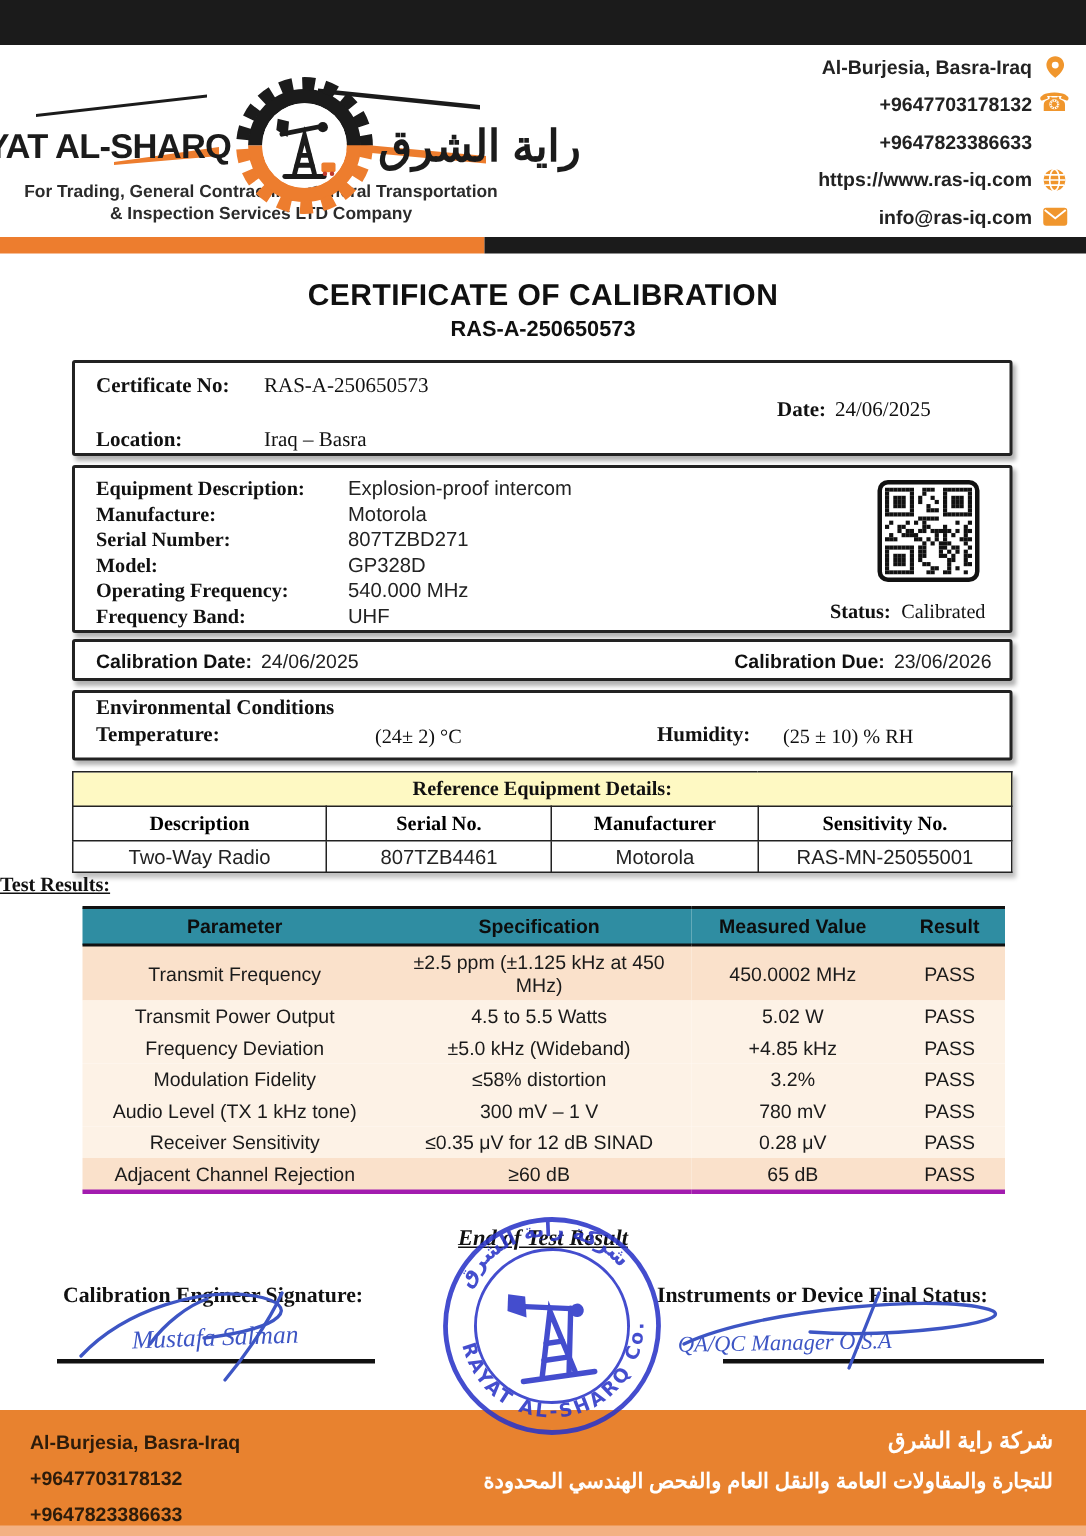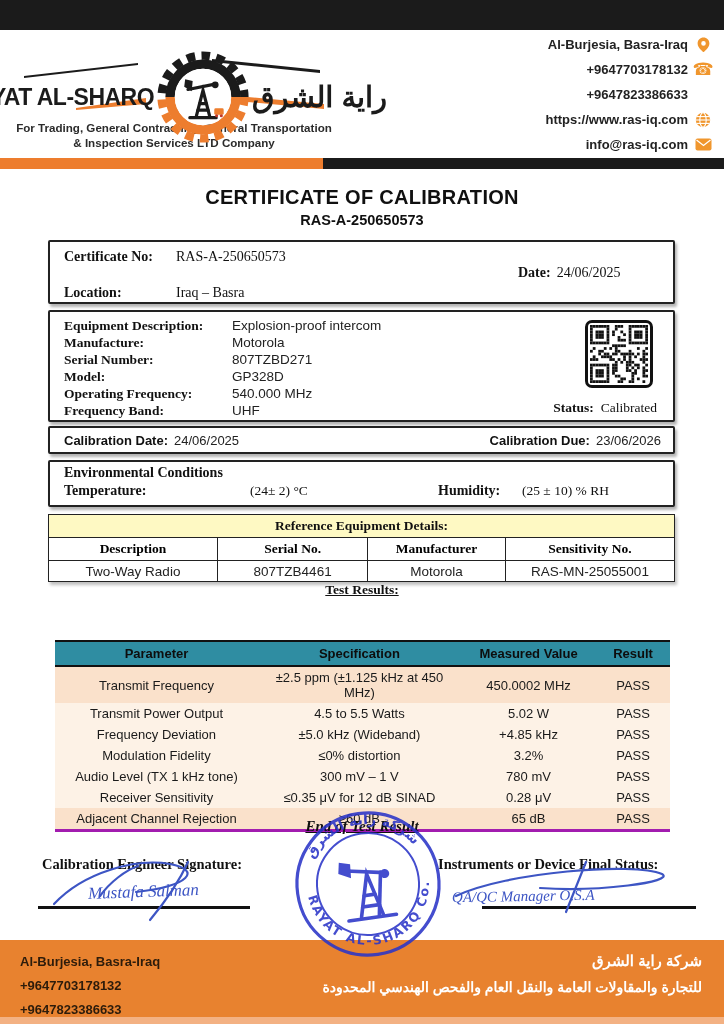--- a/index.html
+++ b/index.html
@@ -61,23 +61,23 @@
   .env-hum-lbl { position:absolute; left:388px; top:21px; font-size:14px; }
   .env-hum-val { position:absolute; left:472px; top:21px; font-size:13.5px; }
 
   .ref-table { position:absolute; top:514px; left:48px; width:627px; border-collapse:collapse; box-shadow:2px 3px 3px rgba(0,0,0,0.25); }
   .ref-table th, .ref-table td { border:1.5px solid #222; text-align:center; }
   .ref-table .ref-title { background:#fef9c3; height:23px; font-family:"Liberation Serif", serif; font-size:13.5px; color:#111; }
   .ref-table thead tr.cols th { height:23px; font-family:"Liberation Serif", serif; font-size:13.5px; background:#fff; }
   .ref-table tbody td { height:21px; font-size:13.5px; color:#222; }
   .ref-table col.c1 { width:27%; } .ref-table col.c2 { width:24%; } .ref-table col.c3 { width:22%; } .ref-table col.c4 { width:27%; }
 
-  .test-heading { position:absolute; top:582px; left:0; width:724px; text-align:center; font-family:"Liberation Serif", serif; font-weight:bold; font-size:13.5px; color:#111; text-decoration:underline; }
-
-  .test-table { position:absolute; top:604px; left:55px; width:615px; border-collapse:collapse;margin-top:36px; }
+  .test-heading { position:absolute; top:582px; left:0; width:724px; font-family:"Liberation Serif", serif; font-weight:bold; font-size:13.5px; color:#111; text-decoration:underline; }
+
+  .test-table { position:absolute; top:604px; left:55px; width:615px; border-collapse:collapse; }
   .test-table thead th { background:#2F8DA2; color:#0d0d0d; font-weight:bold; font-size:13px; height:25px; border-top:2px solid #111; border-bottom:2px solid #111; text-align:center; }
   .test-table tbody td { font-size:13px; color:#1a1a1a; text-align:center; padding:3px 16px; background:#FDF2E6; line-height:15px; }
   .test-table tbody tr:first-child td, .test-table tbody tr:last-child td { background:#FAE1CB; }
   .test-table tbody tr:last-child td { border-bottom:3px solid #a21caf; }
   .test-table col.c1 { width:33%; } .test-table col.c2 { width:33%; } .test-table col.c3 { width:22%; } .test-table col.c4 { width:12%; }
 
   .end-note { position:absolute; top:818px; left:0; width:724px; text-align:center; font-family:"Liberation Serif", serif; font-weight:bold; font-style:italic; font-size:15px; color:#111; text-decoration:underline; z-index:1; }
 
   .stamp { position:absolute; top:808px; left:292px; width:152px; height:152px; z-index:2; opacity:0.88; transform:rotate(-8deg); }
 
@@ -533,21 +533,21 @@
           <td>PASS</td>
         </tr>
         <tr>
           <td>Frequency Deviation</td>
           <td>±5.0 kHz (Wideband)</td>
           <td>+4.85 kHz</td>
           <td>PASS</td>
         </tr>
         <tr>
           <td>Modulation Fidelity</td>
-          <td>≤0% distortion</td>
+          <td>≤58% distortion</td>
           <td>3.2%</td>
           <td>PASS</td>
         </tr>
         <tr>
           <td>Audio Level (TX 1 kHz tone)</td>
           <td>300 mV – 1 V</td>
           <td>780 mV</td>
           <td>PASS</td>
         </tr>
         <tr>

